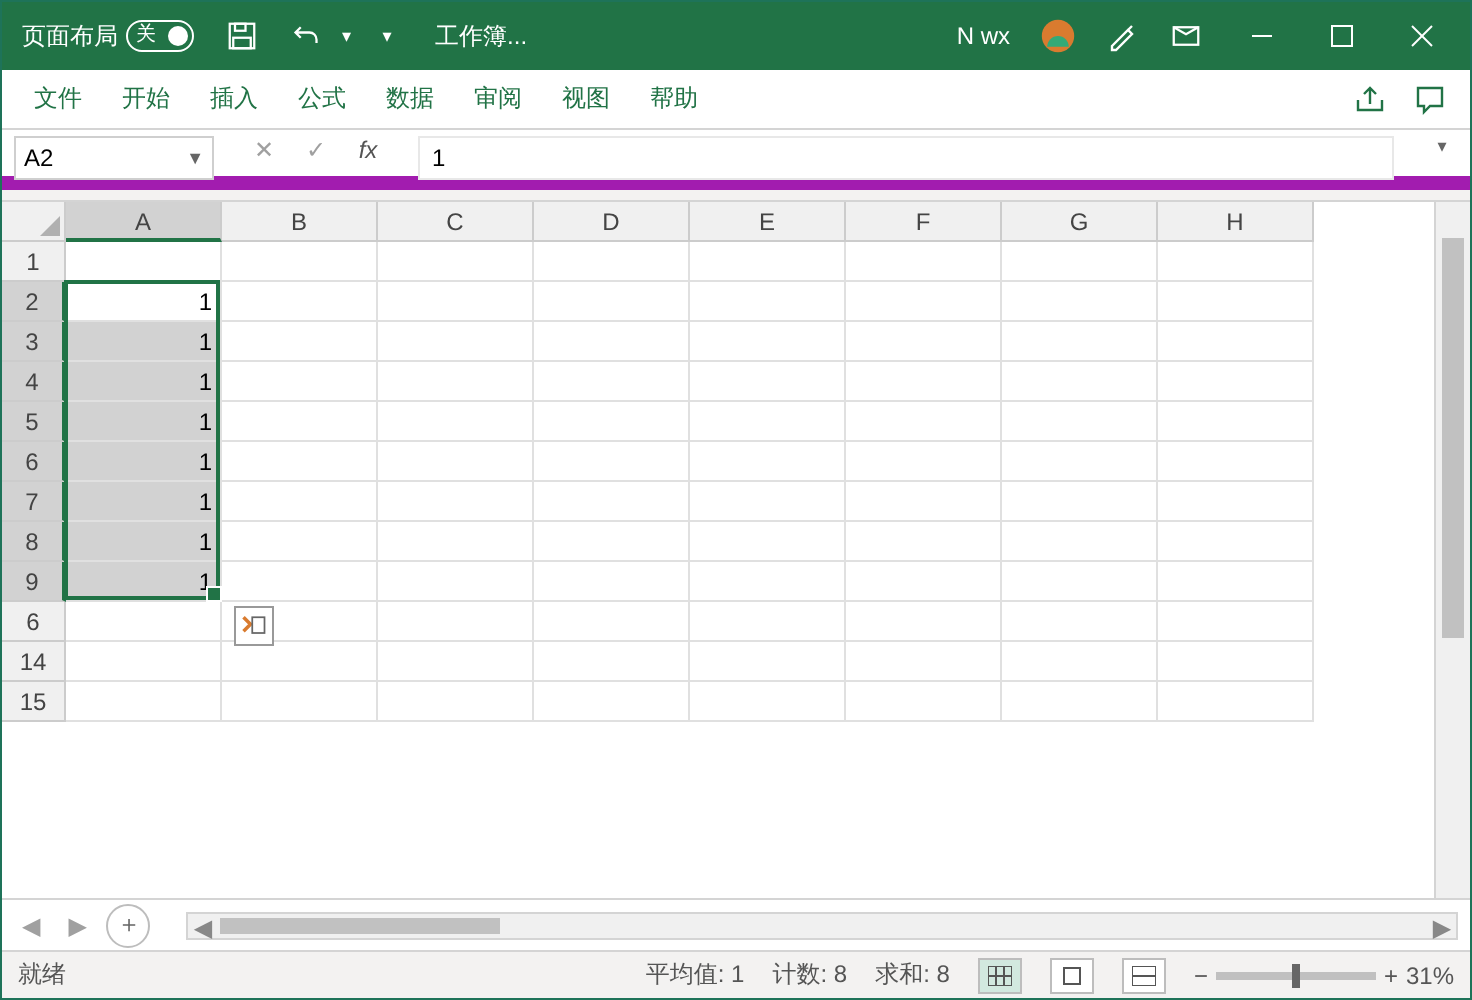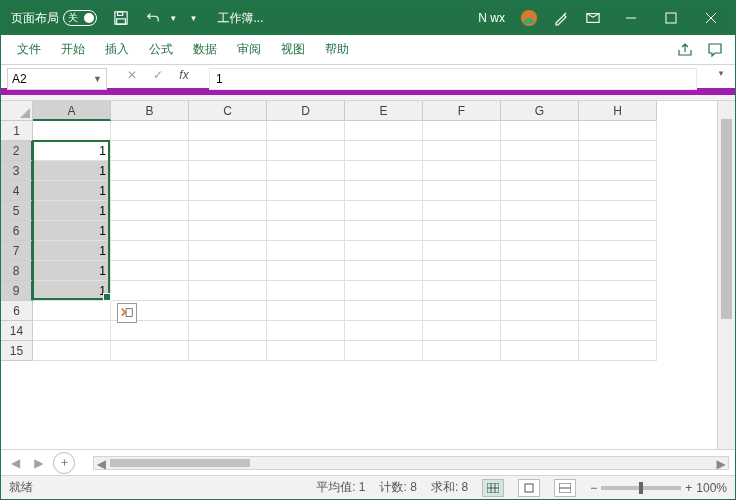--- a/index.html
+++ b/index.html
@@ -342,15 +342,15 @@
         <rect width="12" height="10" fill="none" stroke="#555"></rect>
         <line x1="0" y1="5" x2="12" y2="5" stroke="#555"></line>
       </svg>
     </div>
   <div class="zoom">
     <span>−</span>
     <div class="zoom-track">
         <div class="zoom-thumb"></div>
       </div>
     <span>+</span>
-    <span>100%</span>
+    <span>31%</span>
   </div>
 </div>
 
 </body></html>

